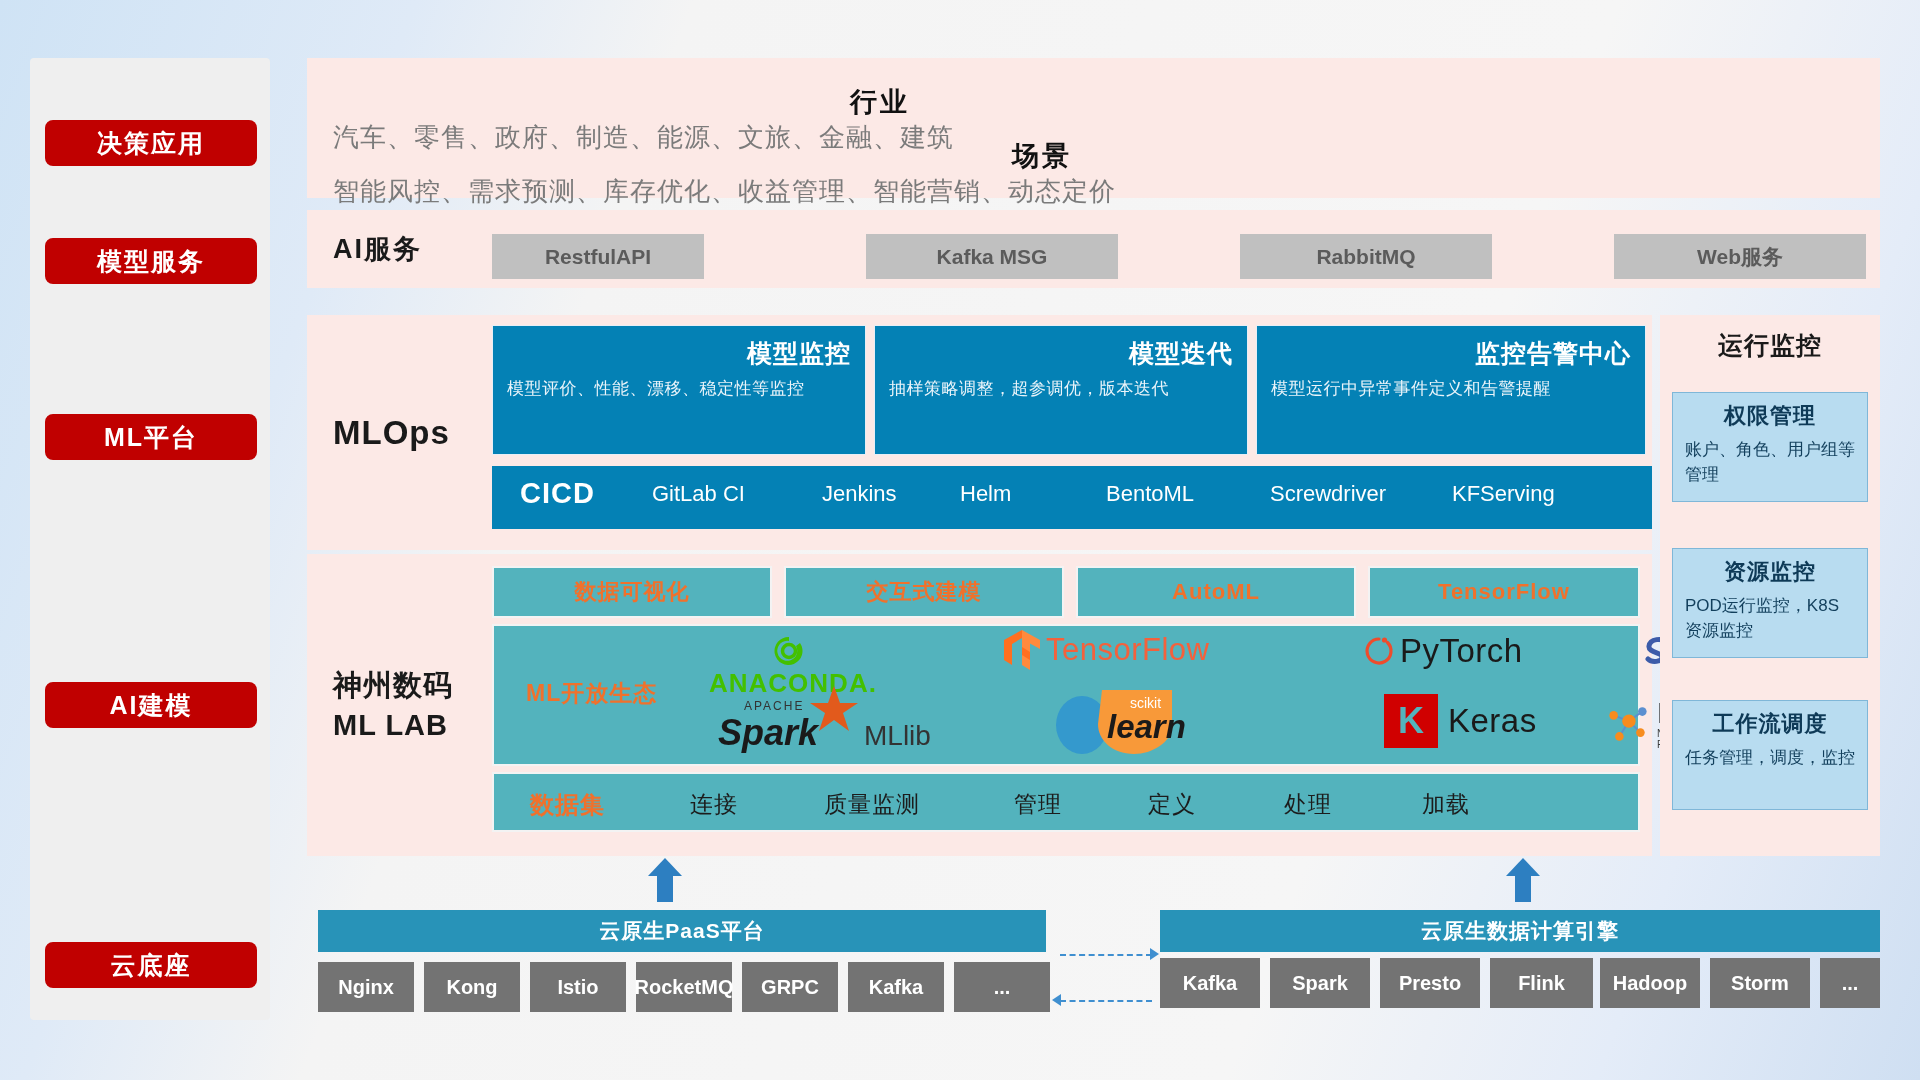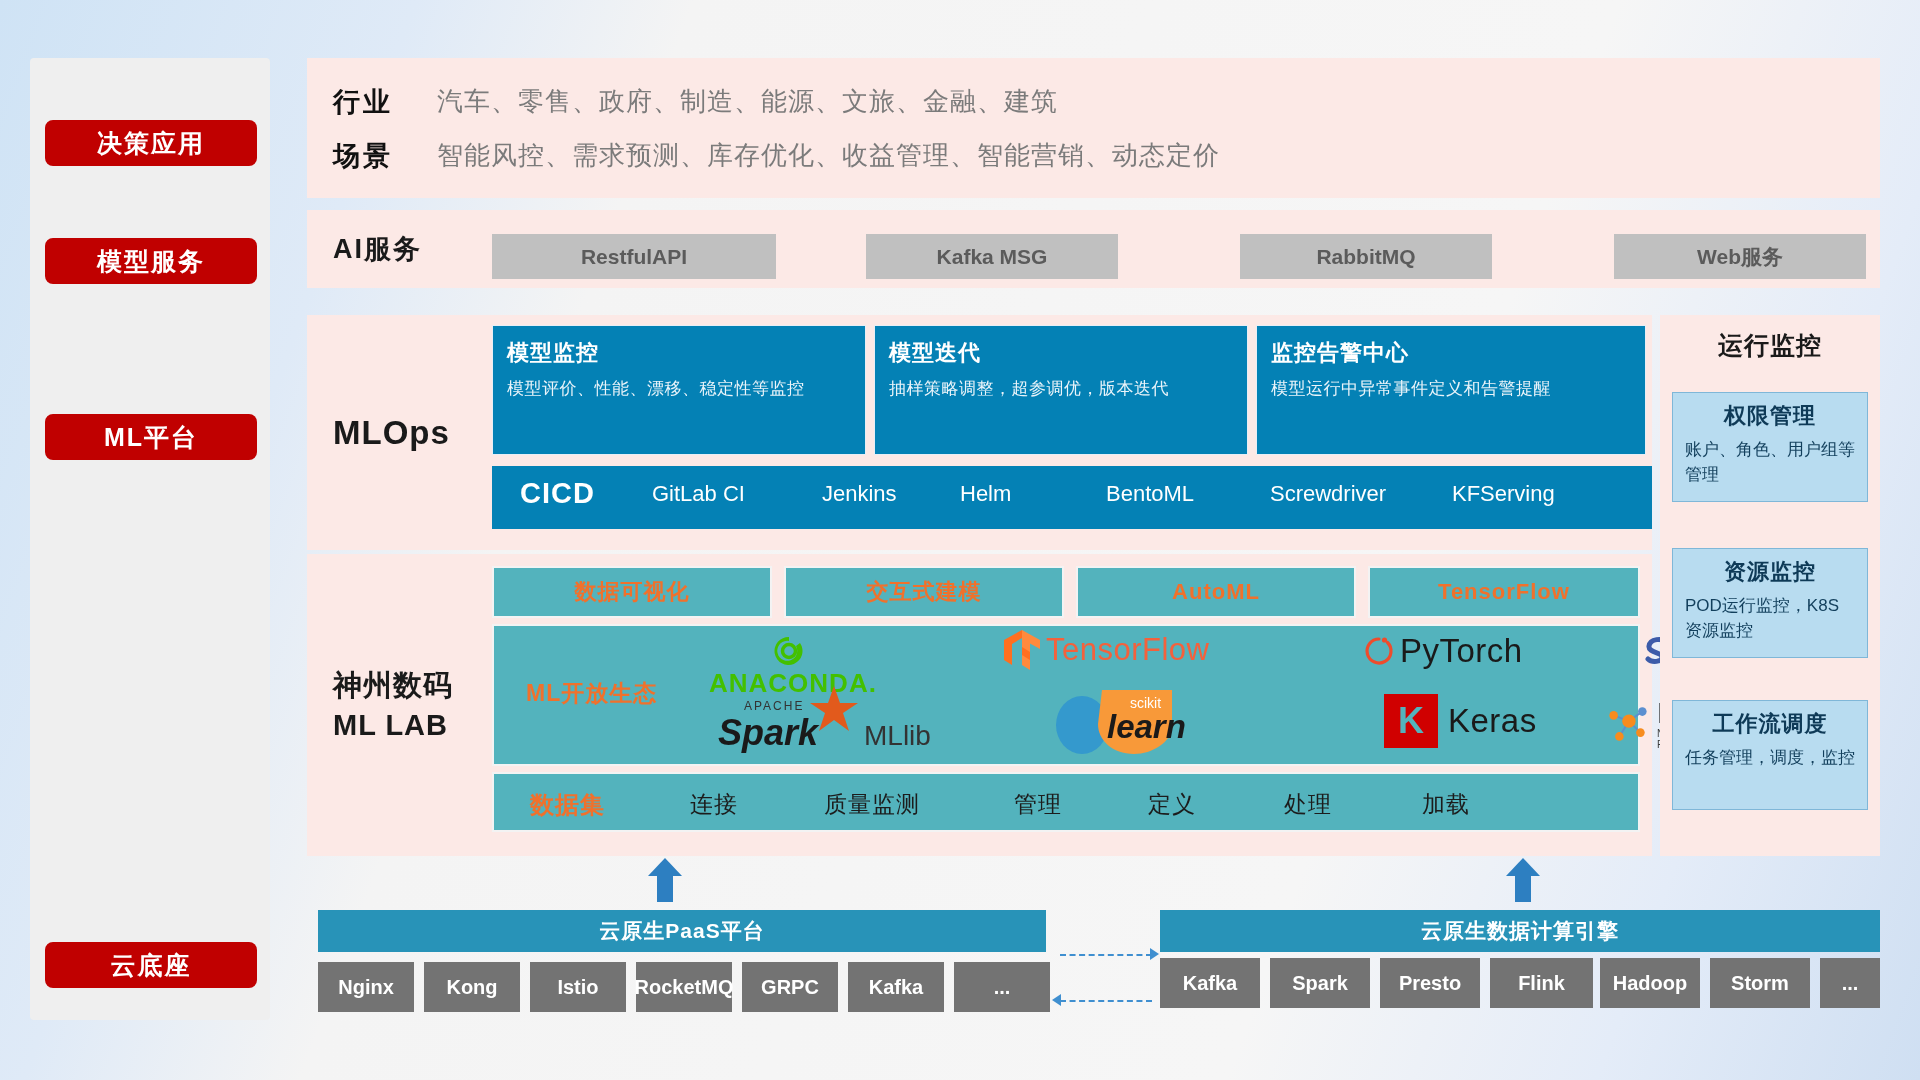--- a/index.html
+++ b/index.html
@@ -27,41 +27,41 @@
 
   
   .row{position:absolute;background:#fce9e6;}
   .rowlabel{
     position:absolute;color:#1a1a1a;font-weight:bold;
     display:flex;align-items:center;
   }
 
   
   .r-top{left:307px;top:58px;width:1573px;height:140px;}
-  .kv{position:absolute;display:flex;align-items:flex-start;}
+  .kv{position:absolute;display:flex;align-items:flex-end;flex-direction:column;}
   .kv .k{font-size:27px;font-weight:bold;color:#111;letter-spacing:3px;width:104px;}
   .kv .v{font-size:26px;color:#7b7b7b;letter-spacing:1px;}
 
   
   .r-ai{left:307px;top:210px;width:1573px;height:78px;}
   .ai-label{left:333px;top:210px;height:78px;font-size:27px;letter-spacing:2px;}
   .svc{
     position:absolute;top:234px;height:45px;background:#c0c0c0;
     color:#5b5b5b;font-size:21px;font-weight:bold;
     display:flex;align-items:center;justify-content:center;
   }
 
   
   .r-mlops{left:307px;top:315px;width:1345px;height:235px;}
   .mlops-label{left:333px;top:315px;height:235px;font-size:33px;letter-spacing:1px;}
   .mlcard{
     position:absolute;background:#0481b5;color:#fff;
     border:1px solid #e8eef5;box-sizing:border-box;padding:10px 14px;
   }
-  .mlcard .t{font-size:22px;font-weight:bold;text-align:left;letter-spacing:1px;line-height:34px;}
+  .mlcard .t{font-size:25px;font-weight:bold;text-align:right;letter-spacing:1px;line-height:34px;}
   .mlcard .d{font-size:17px;line-height:25px;margin-top:6px;color:#eaf4fa;letter-spacing:0.5px;}
 
   .cicd{
     position:absolute;left:492px;top:466px;width:1160px;height:63px;
     background:#0481b5;color:#fff;overflow:hidden;
   }
   .cicd .c-title{position:absolute;left:28px;top:11px;font-size:29px;font-weight:bold;letter-spacing:1px;}
   .cicd .c-item{position:absolute;top:14px;font-size:22px;line-height:27px;width:110px;}
 
   
@@ -123,37 +123,38 @@
 </style>
 </head>
 <body>
 
 <div class="canvas">
 
   <div class="left-rail">
     <div class="rail-chip" style="top:62px">决策应用</div>
     <div class="rail-chip" style="top:180px">模型服务</div>
     <div class="rail-chip" style="top:356px">ML平台</div>
+    <div class="rail-chip" style="top:624px">AI建模</div>
     <div class="rail-chip" style="top:884px">云底座</div>
   </div>
 
   <div class="row r-top">
     <div class="kv" style="left:26px;top:26px;">
       <span class="k">行业</span>
       <span class="v">汽车、零售、政府、制造、能源、文旅、金融、建筑</span>
     </div>
     <div class="kv" style="left:26px;top:80px;">
       <span class="k">场景</span>
       <span class="v">智能风控、需求预测、库存优化、收益管理、智能营销、动态定价</span>
     </div>
   </div>
 
   <div class="row r-ai"></div>
   <div class="rowlabel ai-label">AI服务</div>
-  <div class="svc" style="left:492px;width:284px;">RestfulAPI</div>
+  <div class="svc" style="left:492px;width:212px;">RestfulAPI</div>
   <div class="svc" style="left:866px;width:252px;">Kafka MSG</div>
   <div class="svc" style="left:1240px;width:252px;">RabbitMQ</div>
   <div class="svc" style="left:1614px;width:252px;">Web服务</div>
 
   <div class="row r-mlops"></div>
   <div class="rowlabel mlops-label">MLOps</div>
 
   <div class="mlcard" style="left:492px;top:325px;width:374px;height:130px;">
     <div class="t">模型监控</div>
     <div class="d">模型评价、性能、漂移、稳定性等监控</div>

